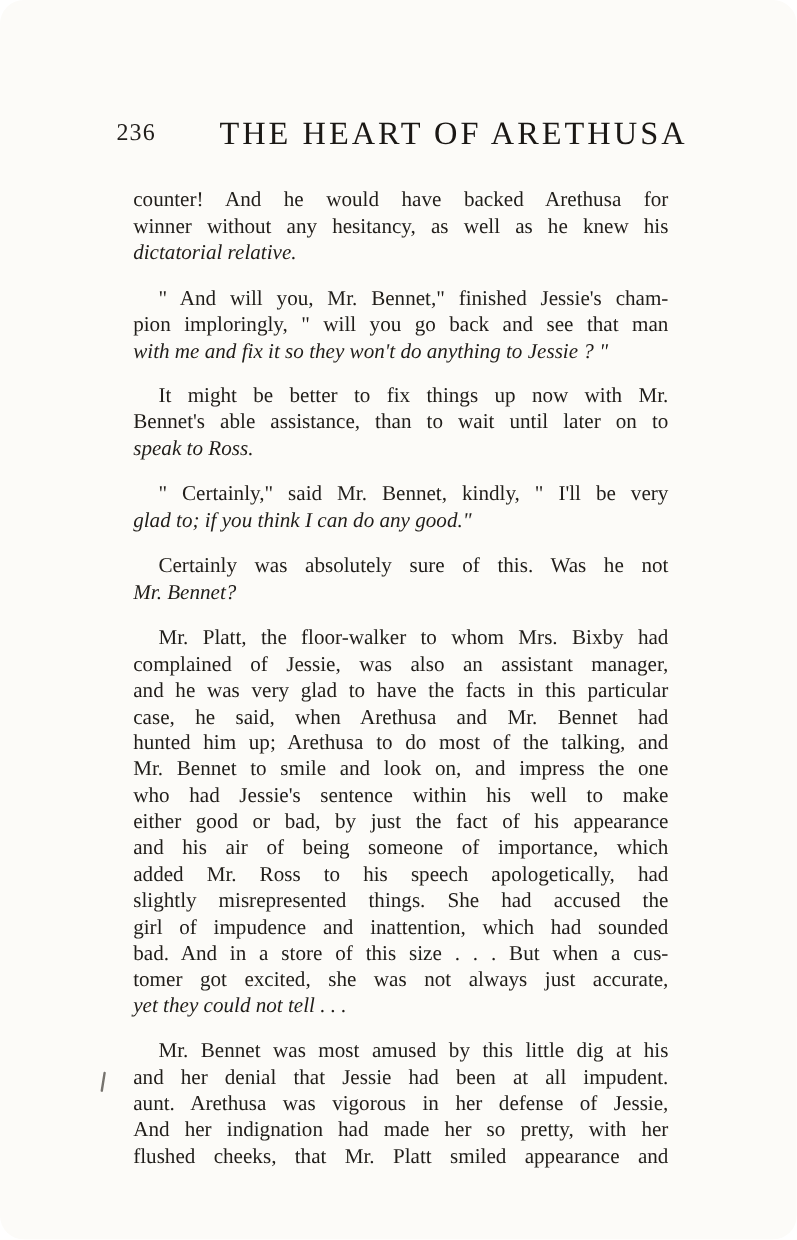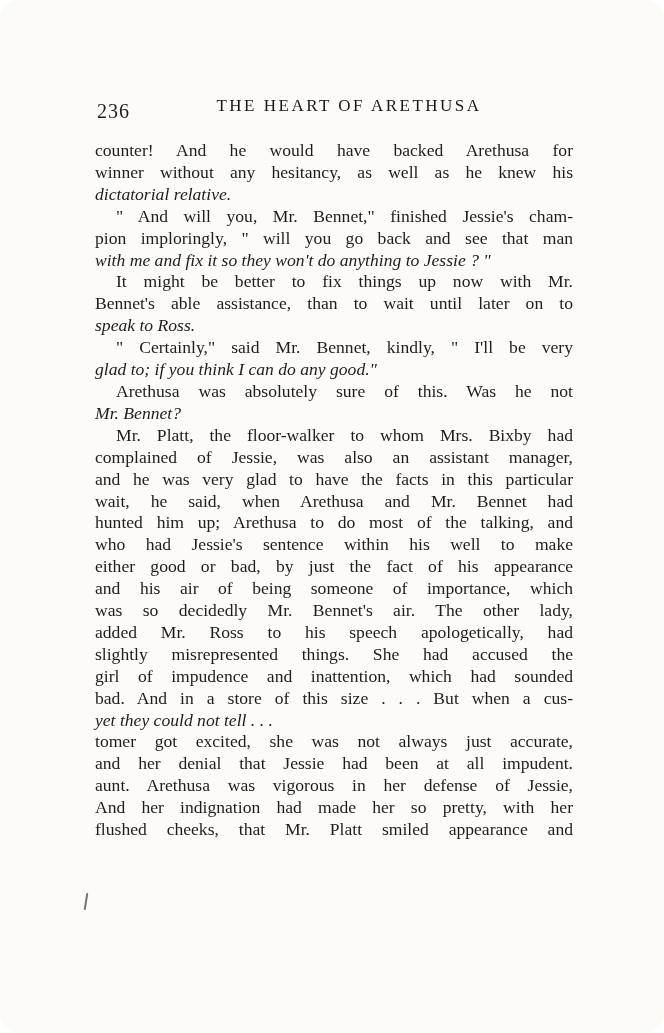--- a/index.html
+++ b/index.html
@@ -34,36 +34,36 @@
     top: 4px;
     font-size: 20px;
     letter-spacing: 1px;
     color: #201d1a;
   }
   .page-title {
     position: absolute;
     left: 30px;
     right: 0;
     top: 0;
-    text-align: center;
-    font-size: 17px;
+    text-align: right;
+    font-size: 27px;
     letter-spacing: 2.5px;
     color: #1b1815;
     white-space: nowrap;
   }
   .text-block {
     position: absolute;
     left: 95px;
     top: 140px;
     width: 478px;
     font-size: 17.6px;
     line-height: 21.9px;
     color: #201d19;
   }
-  .para { margin: 0; padding: 0; }
+  .para { margin: 16px; padding: 0; }
   .line {
     text-align: justify;
     text-align-last: justify;
     white-space: normal;
   }
   .line.para-end {
     text-align-last: left;
     font-style: italic;
   }
   .line.indent {
@@ -105,41 +105,42 @@
       <div class="para">
         <div class="line indent">It might be better to fix things up now with Mr.</div>
         <div class="line">Bennet's able assistance, than to wait until later on to</div>
         <div class="line para-end">speak to Ross.</div>
       </div>
       <div class="para">
         <div class="line indent">" Certainly," said Mr. Bennet, kindly, " I'll be very</div>
         <div class="line para-end">glad to; if you think I can do any good."</div>
       </div>
       <div class="para">
-        <div class="line indent">Arethusa was absolutely sure of this.  Was he not</div>
+        <div class="line indent">Certainly was absolutely sure of this.  Was he not</div>
         <div class="line para-end">Mr. Bennet?</div>
       </div>
       <div class="para">
         <div class="line indent">Mr. Platt, the floor-walker to whom Mrs. Bixby had</div>
         <div class="line">complained of Jessie, was also an assistant manager,</div>
         <div class="line">and he was very glad to have the facts in this particular</div>
-        <div class="line">wait, he said, when Arethusa and Mr. Bennet had</div>
+        <div class="line">case, he said, when Arethusa and Mr. Bennet had</div>
         <div class="line">hunted him up; Arethusa to do most of the talking, and</div>
+        <div class="line">Mr. Bennet to smile and look on, and impress the one</div>
         <div class="line">who had Jessie's sentence within his well to make</div>
         <div class="line">either good or bad, by just the fact of his appearance</div>
         <div class="line">and his air of being someone of importance, which</div>
-        <div class="line">was so decidedly Mr. Bennet's air.  The other lady,</div>
         <div class="line">added Mr. Ross to his speech apologetically, had</div>
         <div class="line">slightly misrepresented things.  She had accused the</div>
         <div class="line">girl of impudence and inattention, which had sounded</div>
         <div class="line">bad.  And in a store of this size . . . But when a cus-</div>
+        <div class="line">tomer got excited, she was not always just accurate,</div>
         <div class="line para-end">yet they could not tell . . .</div>
-        <div class="line">tomer got excited, she was not always just accurate,</div>
       </div>
       <div class="para">
+        <div class="line indent">Mr. Bennet was most amused by this little dig at his</div>
         <div class="line">and her denial that Jessie had been at all impudent.</div>
         <div class="line">aunt.  Arethusa was vigorous in her defense of Jessie,</div>
         <div class="line">And her indignation had made her so pretty, with her</div>
         <div class="line">flushed cheeks, that Mr. Platt smiled appearance and</div>
       </div>
     </div>
 
   <div class="scan-mark"></div>
 
 </div>

